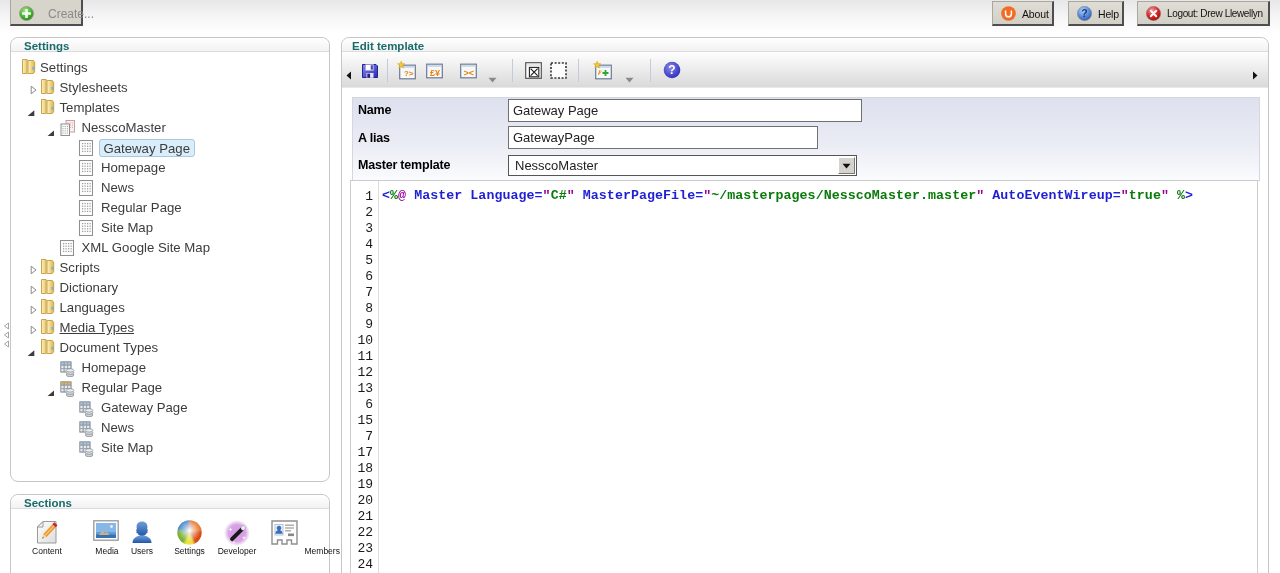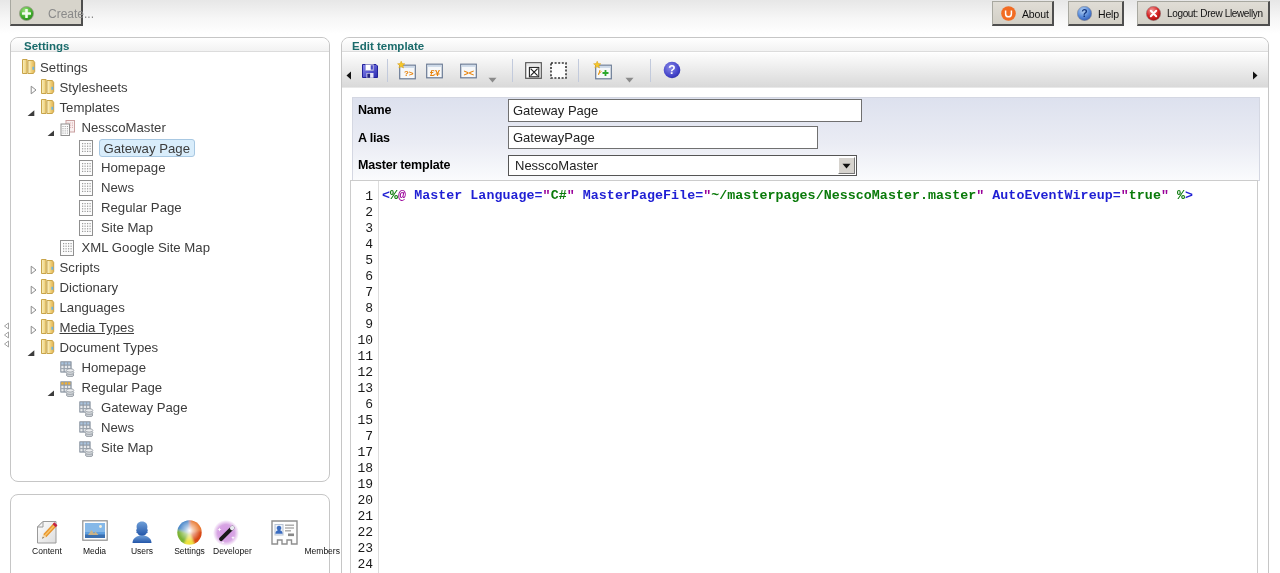--- a/index.html
+++ b/index.html
@@ -518,41 +518,42 @@
 <ellipse cx="10.1" cy="11.7" rx="3.8" ry="1.7" fill="#d8dcdf"></ellipse>
 <ellipse cx="10.1" cy="9.4" rx="3.8" ry="1.7" fill="#eceef0"></ellipse>
 </g>
           </svg></span>
         <span style="position:absolute;left:90px;top:2px;">Site Map</span>
       </div>
   </div>
 </div>
 
 <div class="panel" style="left:10px;top:494px;width:320px;height:100px;border-radius:8px 8px 0 0;">
+  <div class="phead">Sections</div>
 <div style="position:absolute;left:12px;top:25px;width:48px;height:42px;text-align:center;">
 <div style="height:26px;"><svg width="24" height="25" viewBox="0 0 24 25">
 <defs>
             <linearGradient id="pg" x1="0" y1="0" x2="1" y2="1">
 <stop offset="0" stop-color="#ffffff"></stop>
               <stop offset="1" stop-color="#dcdcdc"></stop>
             </linearGradient>
           </defs>
 <path d="M8 1.5 h13 v21.5 H2.5 V7 z" fill="url(#pg)" stroke="#9a9a9a" stroke-width="1"></path>
 <path d="M8 1.5 V7 H2.5 z" fill="#f4f4f4" stroke="#9a9a9a" stroke-width="1"></path>
 <g transform="rotate(43 13 12)">
 <rect x="11.1" y="1.5" width="4.2" height="15.5" fill="#e8942a"></rect>
 <rect x="12.5" y="1.5" width="1.5" height="15.5" fill="#f7c46a"></rect>
 <rect x="11.1" y="0.6" width="4.2" height="2.6" fill="#c42244"></rect>
 <path d="M11.1 17 L13.2 21 L15.3 17 Z" fill="#f3d8ac"></path>
 <path d="M12.6 19 L13.2 21 L13.9 19 Z" fill="#555"></path>
 </g>
         </svg></div>
 <div style="font-size:8.5px;color:#111;margin-top:0px;white-space:nowrap;">Content</div>
     </div>
-<div style="position:absolute;left:59.5px;top:25px;width:48px;height:42px;text-align:center;">
+<div style="position:absolute;left:59.5px;top:25px;width:48px;height:42px;text-align:right;">
 <div style="height:26px;"><svg width="26" height="22" viewBox="0 0 26 22">
 <rect x="0.8" y="0.8" width="24.4" height="19.4" fill="#fdfdfd" stroke="#8f8f8f" stroke-width="1.2"></rect>
 <rect x="3" y="3" width="20" height="15" fill="#5e9ede"></rect>
 <rect x="3" y="3" width="20" height="9" fill="#85b8e8"></rect>
 <rect x="3" y="14.5" width="20" height="3.5" fill="#3a6fb0"></rect>
 <path d="M6 15 l3.5-5 2.5 3.5 1.5-2 3 3.5 z" fill="#c8b288"></path>
 <circle cx="18.5" cy="6.5" r="1.4" fill="#f4f0dc"></circle>
 </svg></div>
 <div style="font-size:8.5px;color:#111;margin-top:0px;white-space:nowrap;">Media</div>
     </div>
@@ -590,21 +591,21 @@
 <path d="M12.5 12.5 L27 10 L27 20 L18 26 Z" fill="#d84818"></path>
 <path d="M12.5 12.5 L18 26 L6 26 Z" fill="#f0e23c"></path>
 <path d="M12.5 12.5 L6 26 L-2 20 L-2 9 Z" fill="#7cb335"></path>
 <path d="M12.5 12.5 L-2 9 L-2 -2 L12.5 -2 Z" fill="#4584c8"></path>
 </g>
 </g>
 <circle cx="12.5" cy="12.5" r="12.1" fill="url(#sg1)"></circle>
 </svg></div>
 <div style="font-size:8.5px;color:#111;margin-top:0px;white-space:nowrap;">Settings</div>
     </div>
-<div style="position:absolute;left:202px;top:25px;width:48px;height:42px;">
+<div style="position:absolute;left:202px;top:25px;width:48px;height:42px;text-align:center;">
 <div style="height:26px;"><svg width="27" height="27" viewBox="0 0 27 27">
 <defs>
             <radialGradient id="dg" cx="0.5" cy="0.5" r="0.5">
 <stop offset="0" stop-color="#d898e8" stop-opacity="1"></stop>
               <stop offset="0.65" stop-color="#c77fd8" stop-opacity="0.7"></stop>
               <stop offset="1" stop-color="#c77fd8" stop-opacity="0"></stop>
             </radialGradient>
           </defs>
 <circle cx="13" cy="13" r="13" fill="url(#dg)"></circle>
 <g transform="rotate(45 13.5 13.5)">

